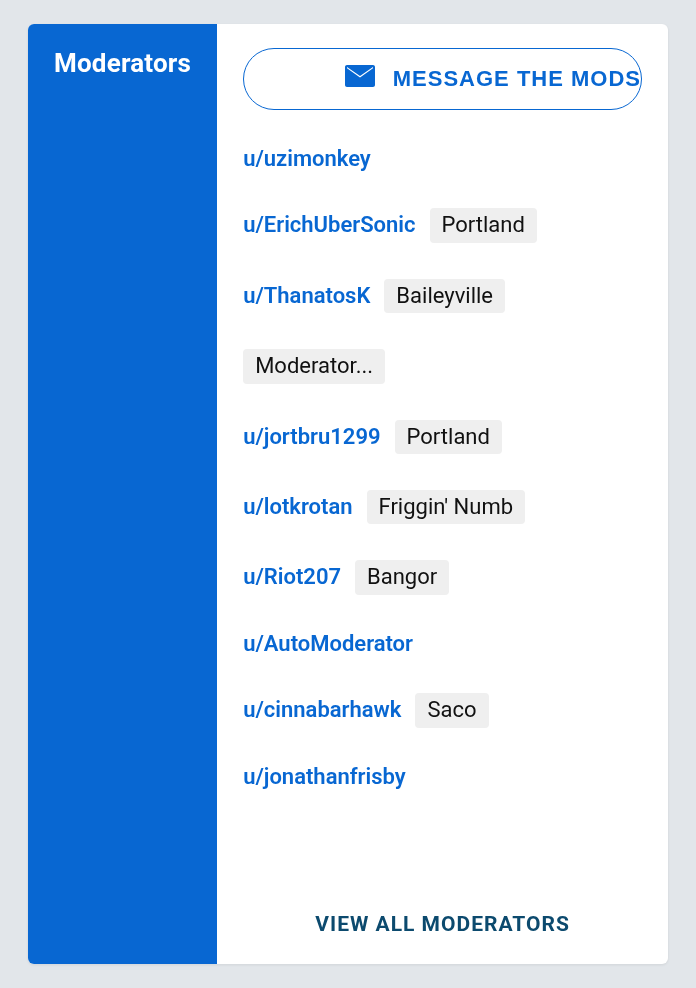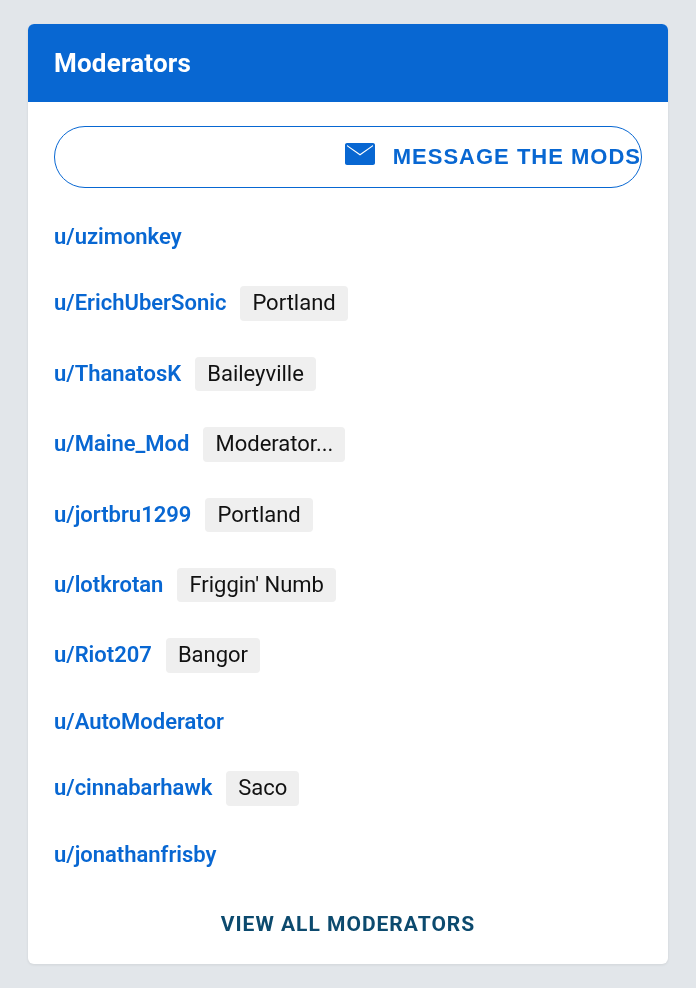--- a/index.html
+++ b/index.html
@@ -10,21 +10,21 @@
     height: 988px;
     padding: 24px 28px;
   }
   .card {
     background: #ffffff;
     border-radius: 6px;
     overflow: hidden;
     box-shadow: 0 1px 3px rgba(0,0,0,0.08);
     height: 940px;
     display: flex;
-    flex-direction: column;
+    flex-direction: row;
   }
   .header {
     background: #0867d2;
     color: #ffffff;
     font-weight: 700;
     font-size: 26px;
     padding: 24px 26px;
     letter-spacing: 0.2px;
   }
   .body {
@@ -116,21 +116,20 @@
         </div>
         <div class="mod-item">
           <span class="mod-link">u/ErichUberSonic</span>
           <span class="flair">Portland</span>
         </div>
         <div class="mod-item">
           <span class="mod-link">u/ThanatosK</span>
           <span class="flair">Baileyville</span>
         </div>
         <div class="mod-item">
-          <span class="mod-link">u/Maine_Mod</span>
           <span class="flair">Moderator...</span>
         </div>
         <div class="mod-item">
           <span class="mod-link">u/jortbru1299</span>
           <span class="flair">Portland</span>
         </div>
         <div class="mod-item">
           <span class="mod-link">u/lotkrotan</span>
           <span class="flair">Friggin' Numb</span>
         </div>

